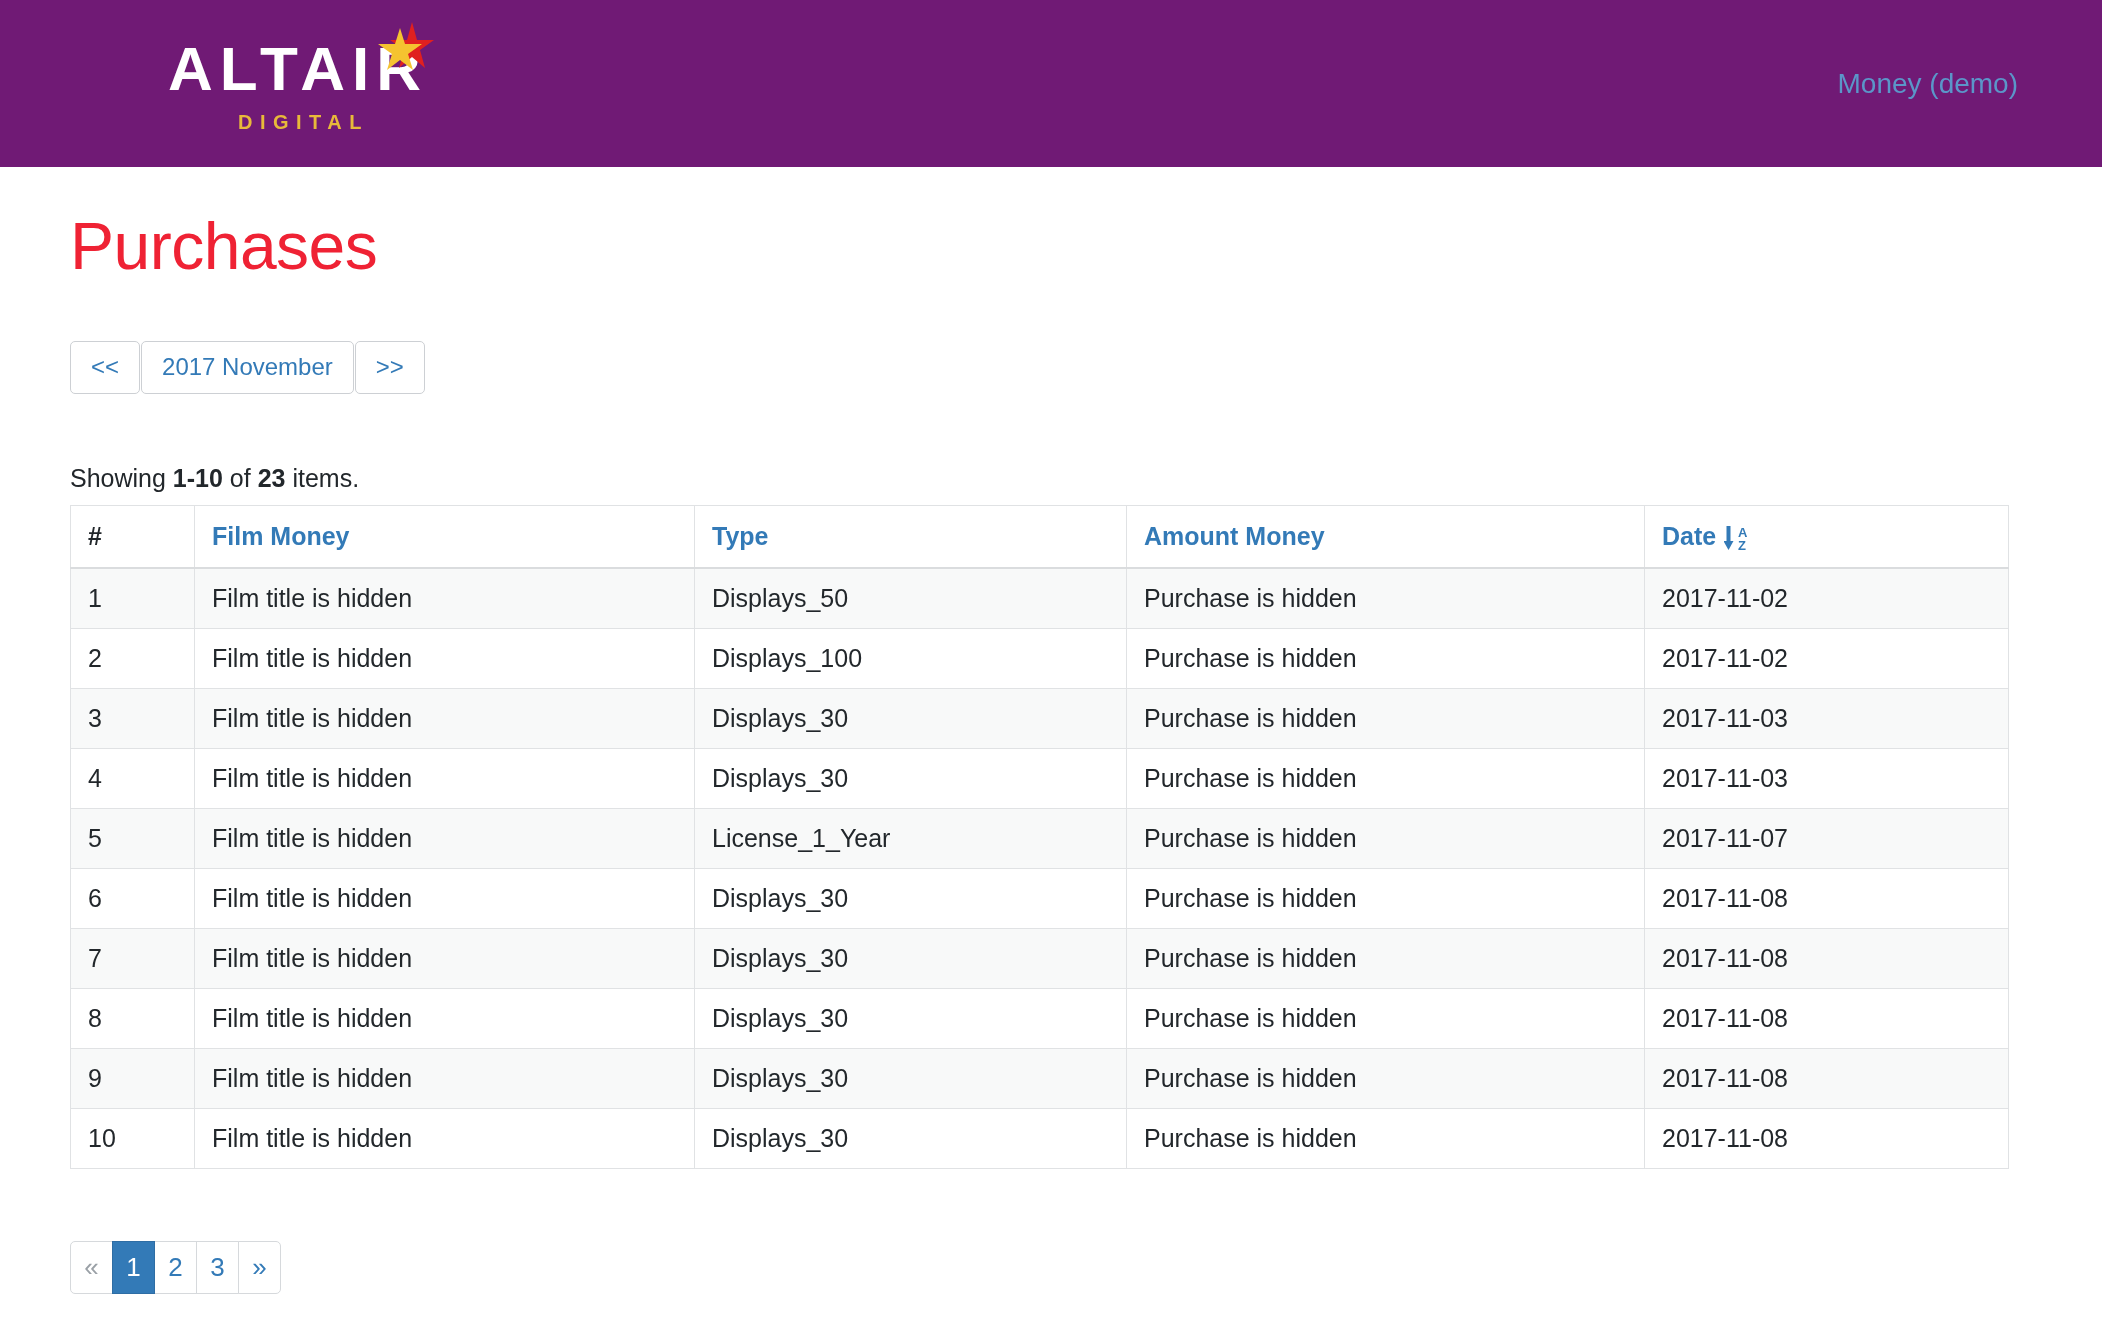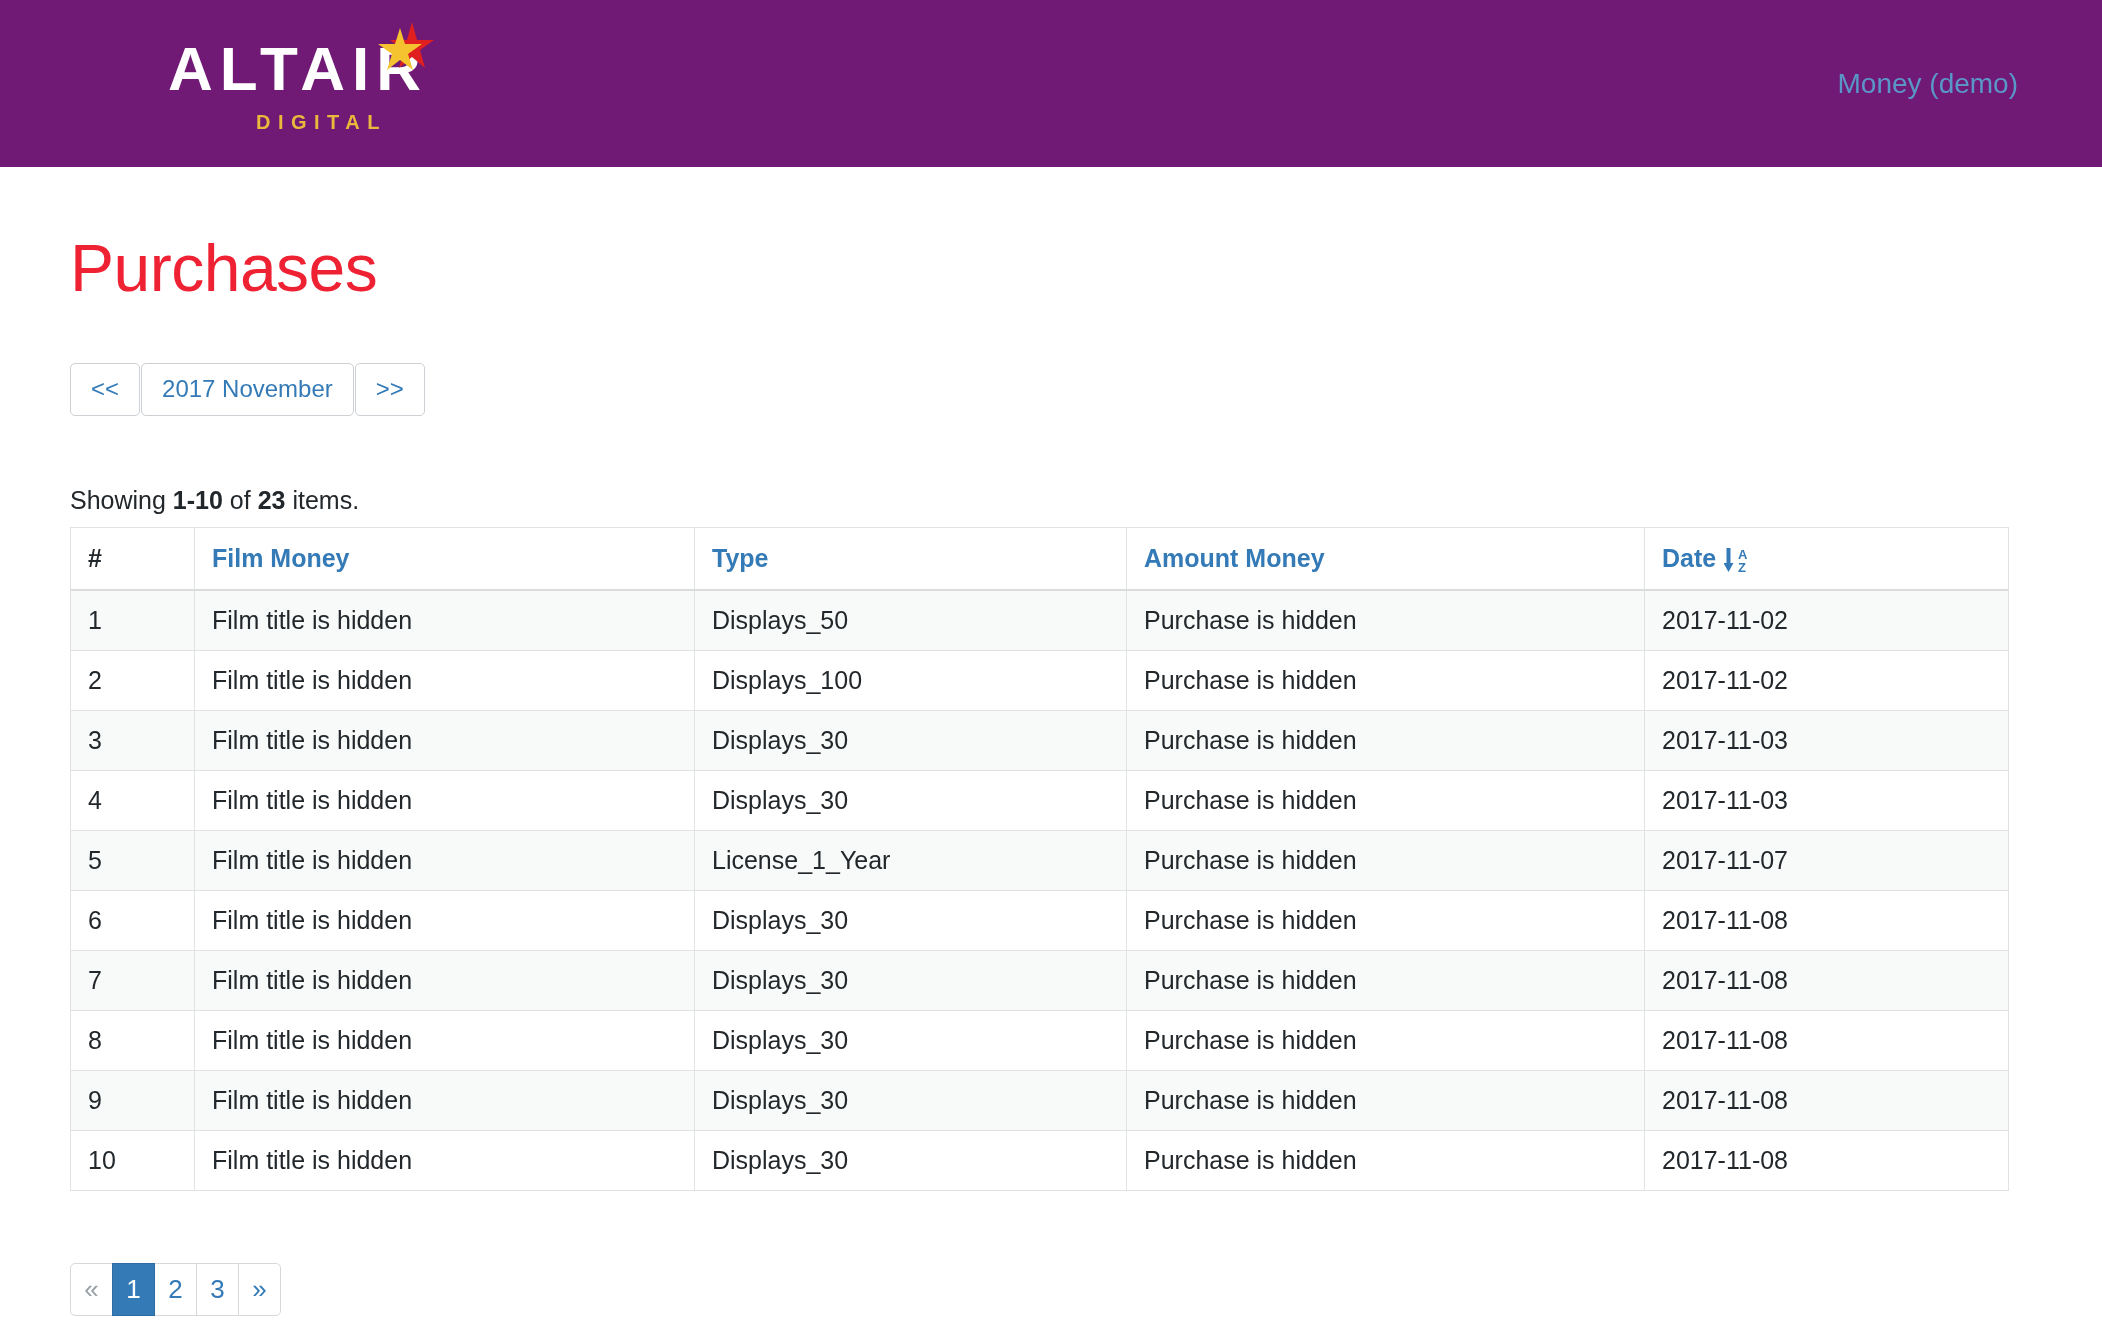--- a/index.html
+++ b/index.html
@@ -39,21 +39,21 @@
     letter-spacing: 7px;
     color: #ffffff;
     line-height: 1;
     position: absolute;
     left: 0;
     top: 18px;
     white-space: nowrap;
   }
   .brand-sub {
     position: absolute;
-    left: 88px;
+    left: 70px;
     top: 92px;
     font-size: 20px;
     font-weight: bold;
     letter-spacing: 7.5px;
     color: #e8b93a;
     line-height: 1;
     white-space: nowrap;
   }
   .brand-star {
     position: absolute;
@@ -77,21 +77,21 @@
     white-space: nowrap;
   }
 
   
   .container {
     padding: 0 70px;
   }
 
   .page-title {
     margin: 0;
-    padding-top: 65px;
+    padding-top: 43px;
     font-size: 66px;
     font-weight: normal;
     color: #ef2234;
     line-height: 1.1;
     letter-spacing: -0.5px;
   }
 
   
   .btn-group {
     display: flex;

